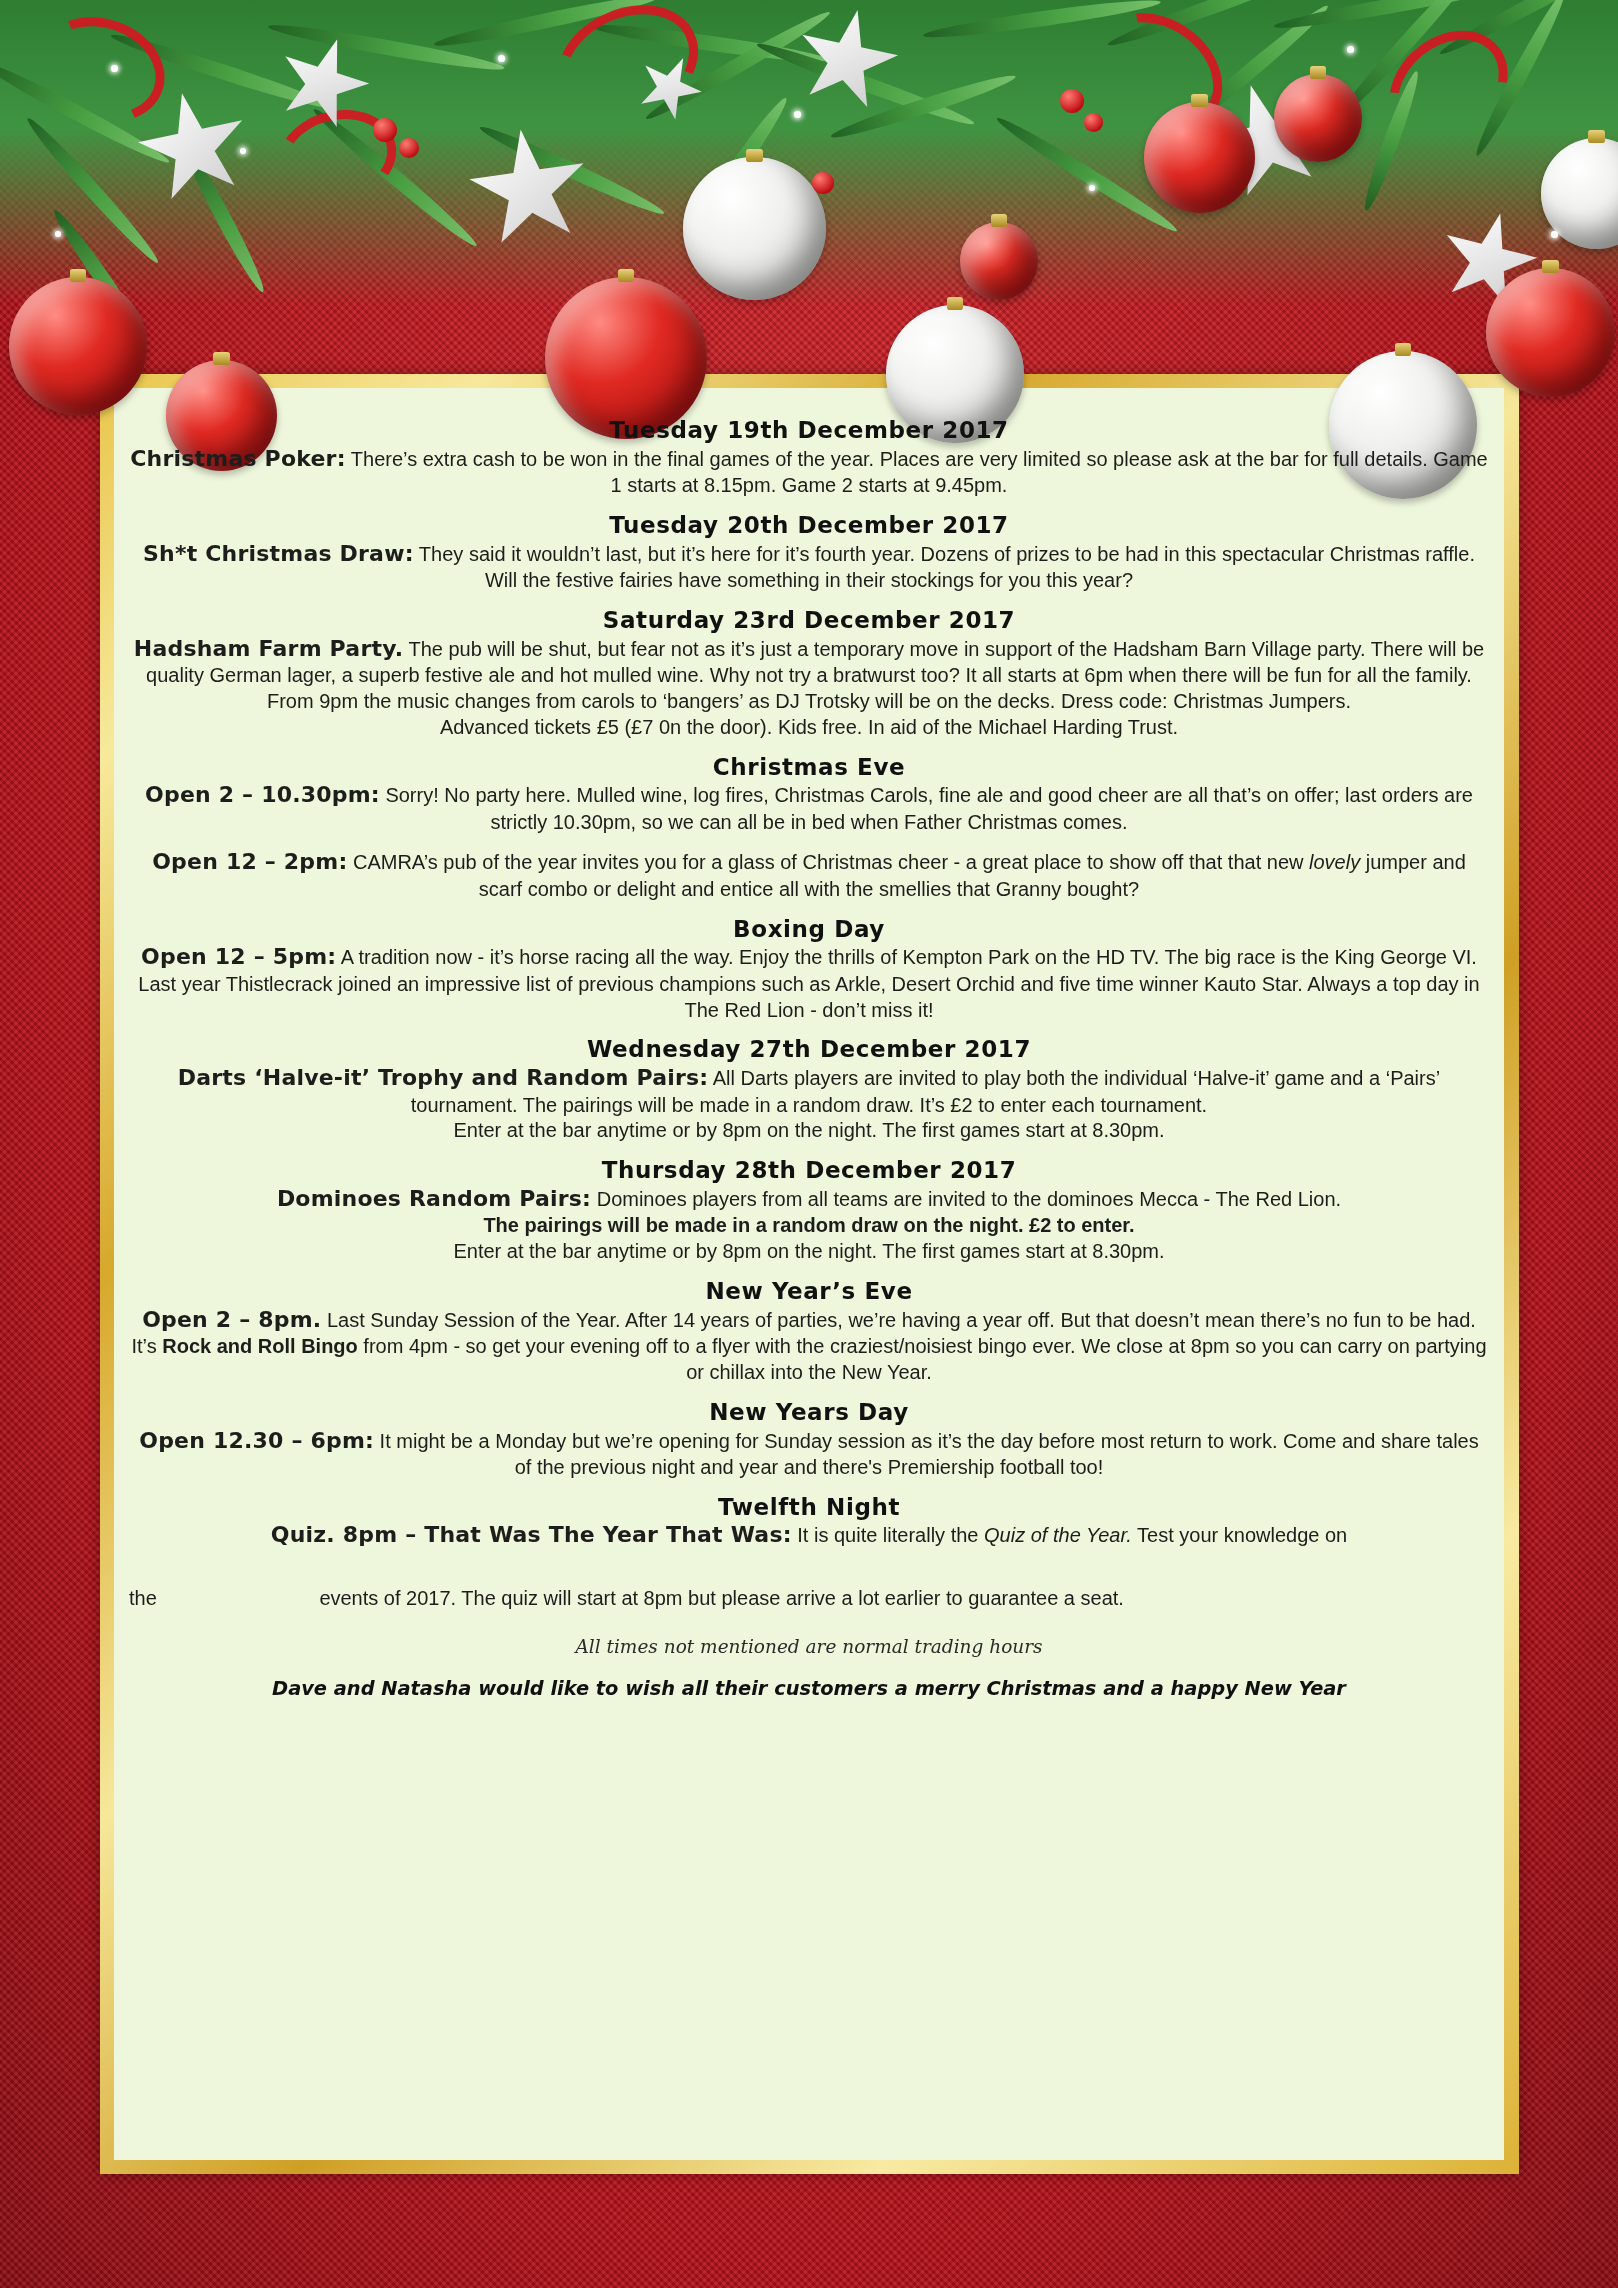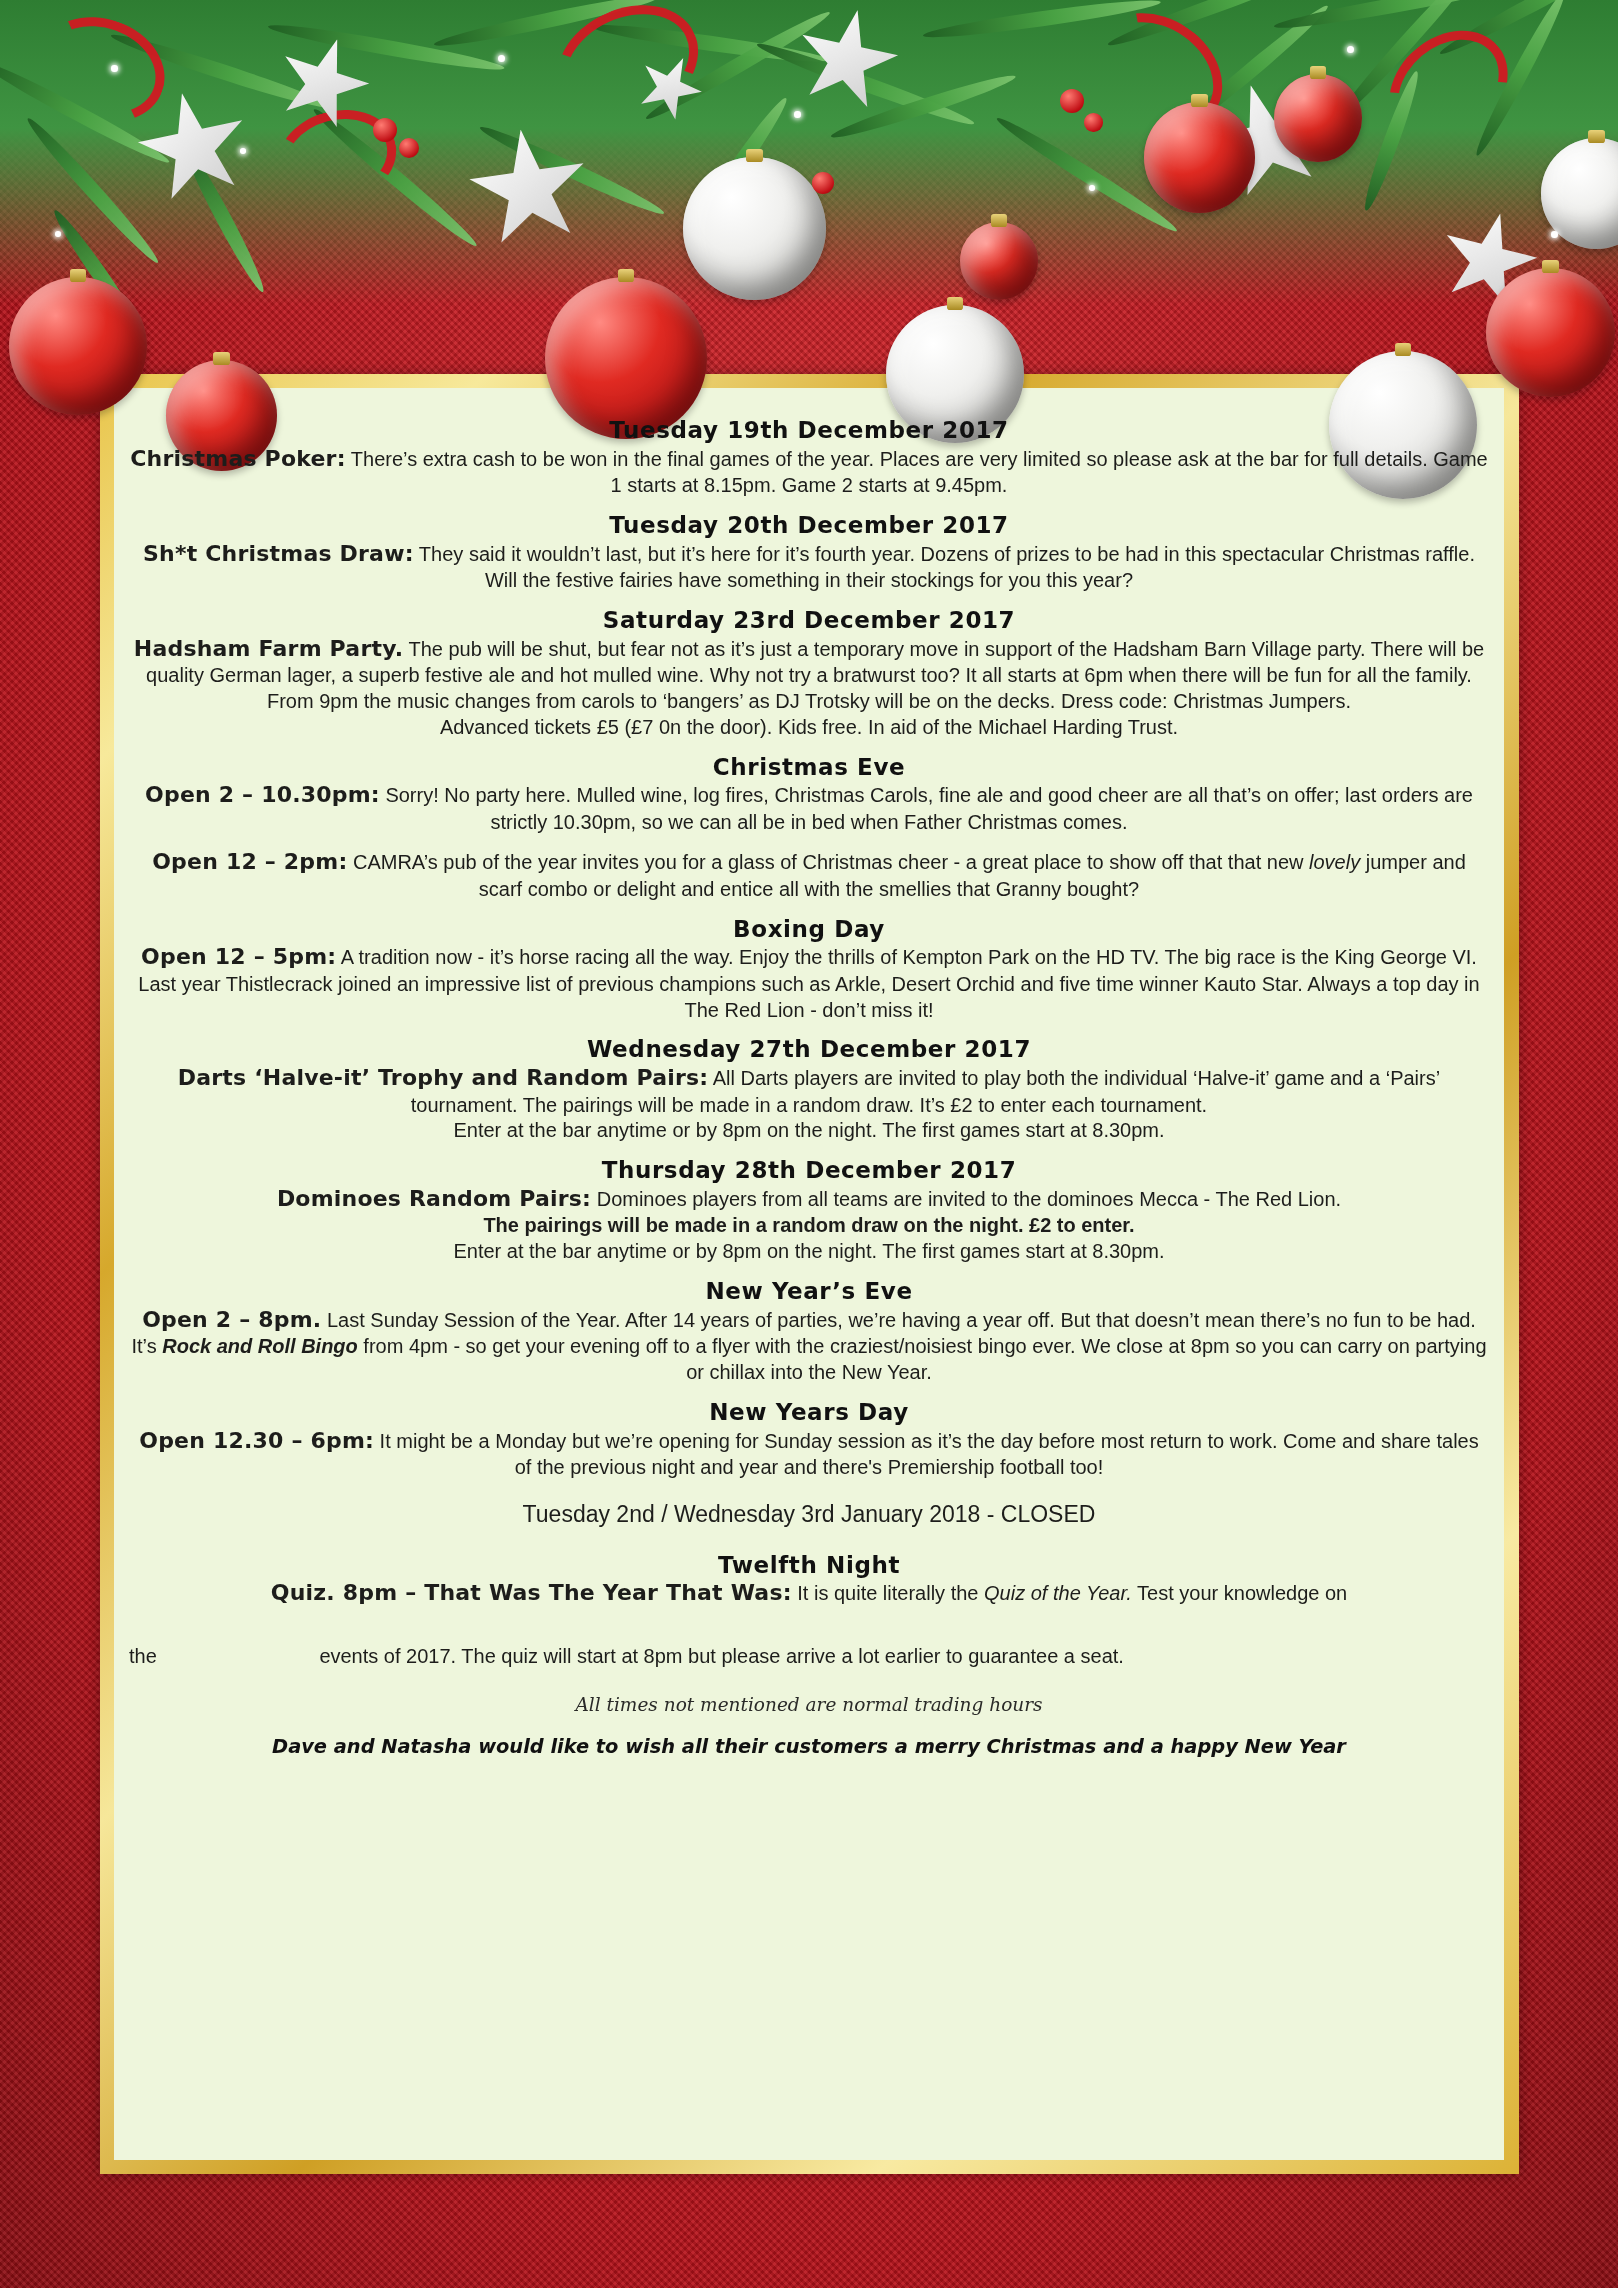--- a/index.html
+++ b/index.html
@@ -150,21 +150,21 @@
   }
 
   .lead {
     font-family: "DejaVu Sans", sans-serif;
     font-weight: bold;
     font-size: 22px;
     letter-spacing: 0.2px;
   }
 
   .it { font-style: italic; }
-  .bi { font-style: italic; font-weight: bold; }
+  .bi { font-weight: bold; }
 
   .closed-line {
     text-align: center;
     font-size: 23px;
     margin: 20px 0 24px 0;
     color: #1d1d1b;
   }
 
   .normal-hours {
     text-align: center;
@@ -313,21 +313,20 @@
   <p class="para" style="margin-bottom:0;"><span class="lead">Dominoes Random Pairs:</span><span> Dominoes players from all teams are invited to the dominoes Mecca - The Red Lion.</span></p>
   <p class="para" style="margin-bottom:0;font-weight:bold;">The pairings will be made in a random draw on the night. £2 to enter.</p>
   <p class="para">Enter at the bar anytime or by 8pm on the night. The first  games start at 8.30pm.</p>
 
   <div class="date-head">New Year’s Eve</div>
   <p class="para"><span class="lead">Open 2 – 8pm.</span><span> Last Sunday Session of the Year. After 14 years of parties, we’re having a year off. But that doesn’t mean there’s no fun to be had. It’s </span><span class="bi">Rock and Roll Bingo</span><span> from 4pm - so get your evening off to a flyer with the craziest/noisiest bingo ever. We close at 8pm so you can carry on partying or chillax into the New Year.</span></p>
 
   <div class="date-head">New Years Day</div>
   <p class="para"><span class="lead">Open 12.30 – 6pm:</span><span> It might be a Monday but we’re opening for Sunday session as it’s the day before most return to work. Come and share tales of the previous night and year and there's Premiership football too!</span></p>
 
-  <div class="closed-line">Tuesday 2nd / Wednesday 3rd January 2018 - CLOSED</div>
 
   <div class="date-head">Twelfth Night</div>
   <p class="para" style="margin-bottom:0;text-align:center;"><span class="lead">Quiz. 8pm – That Was The Year That Was:</span><span> It is quite literally the </span><span class="it">Quiz of the Year.</span><span> Test your knowledge on</span></p>
   <p class="para" style="text-align:left; margin-bottom:0;margin-top:36px;">
     <span>the</span>
     <span style="display:inline-block; width:157px;"></span><span>events of 2017.  The quiz will start at 8pm but please arrive a lot earlier to guarantee a seat.</span>
   </p>
 
   <div class="normal-hours">All times not mentioned are normal trading hours</div>
 

